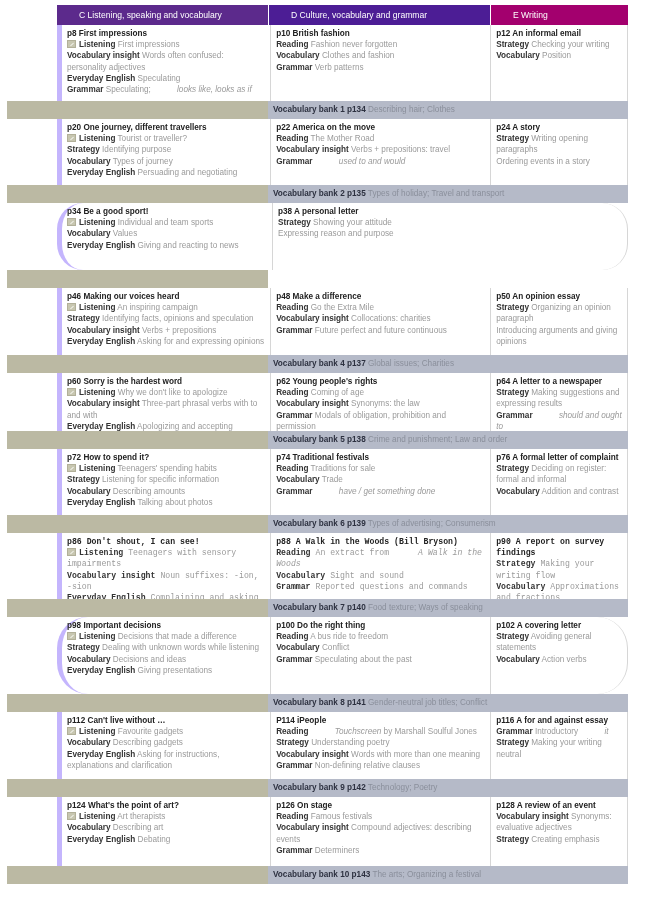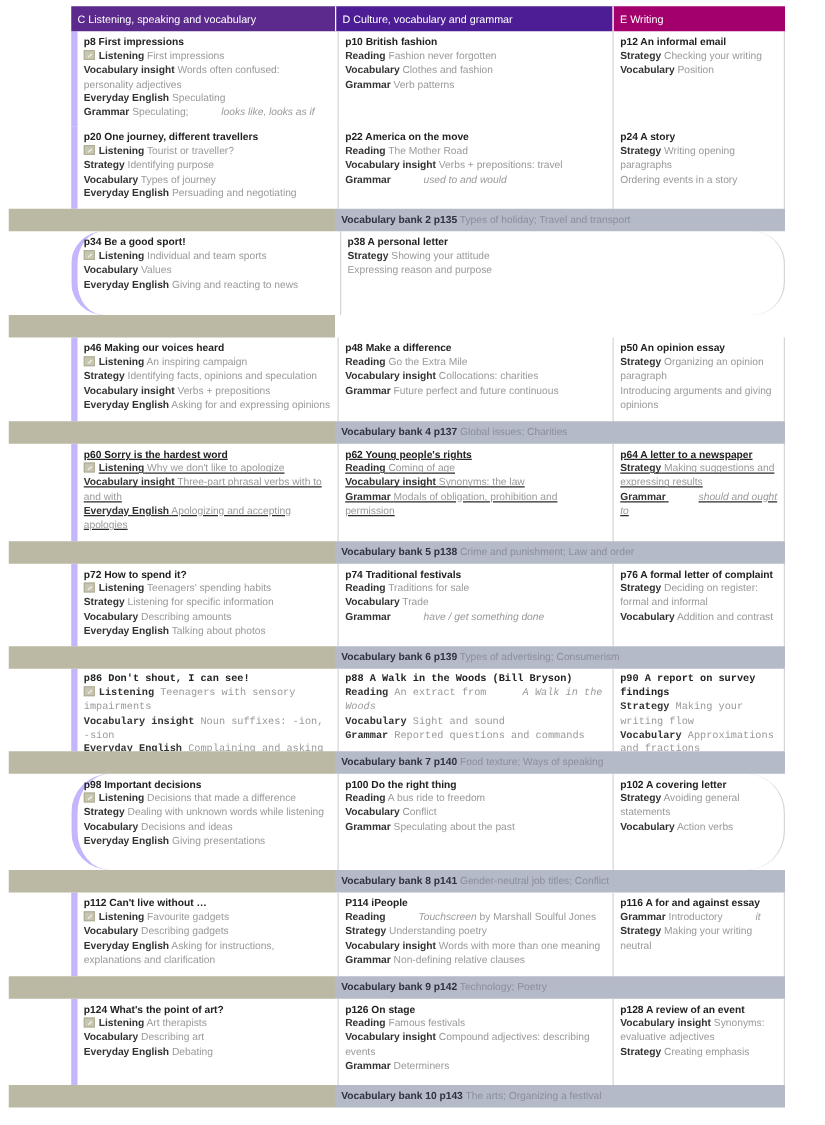--- a/index.html
+++ b/index.html
@@ -2,21 +2,21 @@
 <html><head>
 <meta charset="utf-8">
 <style>
   * { box-sizing: border-box; margin: 0; padding: 0; }
   html, body { width: 660px; height: 900px; background: #ffffff; overflow: hidden; }
   body { font-family: "Liberation Sans", "DejaVu Sans", sans-serif; font-size: 8.2px; line-height: 11.2px; color: #2a2a2a; position: relative; }
 
   .toc { position: absolute; left: 7px; top: 5px; width: 621px; }
 
   .hdr-row { display: flex; height: 20px; margin-left: 50px; }
-  .hdr { color: #fff; font-size: 8.6px; line-height: 20px; padding-left: 5px; white-space: nowrap; overflow: hidden; }
+  .hdr { color: #fff; font-size: 8.6px; line-height: 20px; padding-left: 22px; white-space: nowrap; overflow: hidden; }
   .hdr.c { width: 211px; background: #5c2a8c; }
   .hdr.d { width: 222px; background: #4c1d95; border-left: 1px solid #ffffff; }
   .hdr.e { width: 138px; background: #a3006e; border-left: 1px solid #ffffff; }
 
   .unit { display: flex; margin-left: 50px; border-left: 5px solid #c4b5fd; border-right: 1px solid #d6d6d6; }
   .cell { padding: 3px 5px 3px 5px; }
   .cell.c { width: 211px; border-right: 1px solid #d6d6d6; }
   .cell.d { width: 222px; border-right: 1px solid #d6d6d6; }
   .cell.e { width: 137px; }
 
@@ -55,20 +55,24 @@
           <span class="line"><b>Reading</b> <span>Fashion never forgotten</span></span>
           <span class="line"><b>Vocabulary</b> <span>Clothes and fashion</span></span>
           <span class="line"><b>Grammar</b> <span>Verb patterns</span></span>
         </div>
         <div class="cell e">
           <span class="title">p12 An informal email</span>
           <span class="line"><b>Strategy</b> <span>Checking your writing</span></span>
           <span class="line"><b>Vocabulary</b> <span>Position</span></span>
         </div>
       </div>
+      <div class="band">
+        <div class="left"></div>
+        <div class="right"><b>Vocabulary bank 1 p134</b> <span>Describing hair; Clothes</span></div>
+      </div>
       <div class="unit" style="height: 66px;">
         <div class="cell c">
           <span class="title">p20 One journey, different travellers</span>
           <span class="line"><span class="ico"></span><b>Listening</b> <span>Tourist or traveller?</span></span>
           <span class="line"><b>Strategy</b> <span>Identifying purpose</span></span>
           <span class="line"><b>Vocabulary</b> <span>Types of journey</span></span>
           <span class="line"><b>Everyday English</b> <span>Persuading and negotiating</span></span>
         </div>
         <div class="cell d">
           <span class="title">p22 America on the move</span>
@@ -119,21 +123,21 @@
         <div class="cell e">
           <span class="title">p50 An opinion essay</span>
           <span class="line"><b>Strategy</b> <span>Organizing an opinion paragraph</span></span>
           <span class="line"><span>Introducing arguments and giving opinions</span></span>
         </div>
       </div>
       <div class="band">
         <div class="left"></div>
         <div class="right"><b>Vocabulary bank 4 p137</b> <span>Global issues; Charities</span></div>
       </div>
-      <div class="unit" style="height: 78px; text-decoration: underline;">
+      <div class="unit" style="height: 58px;">
         <div class="cell c">
           <span class="title">p60 Sorry is the hardest word</span>
           <span class="line"><span class="ico"></span><b>Listening</b> <span>Why we don't like to apologize</span></span>
           <span class="line"><b>Vocabulary insight</b> <span>Three-part phrasal verbs with to and with</span></span>
           <span class="line"><b>Everyday English</b> <span>Apologizing and accepting apologies</span></span>
         </div>
         <div class="cell d">
           <span class="title">p62 Young people's rights</span>
           <span class="line"><b>Reading</b> <span>Coming of age</span></span>
           <span class="line"><b>Vocabulary insight</b> <span>Synonyms: the law</span></span>

